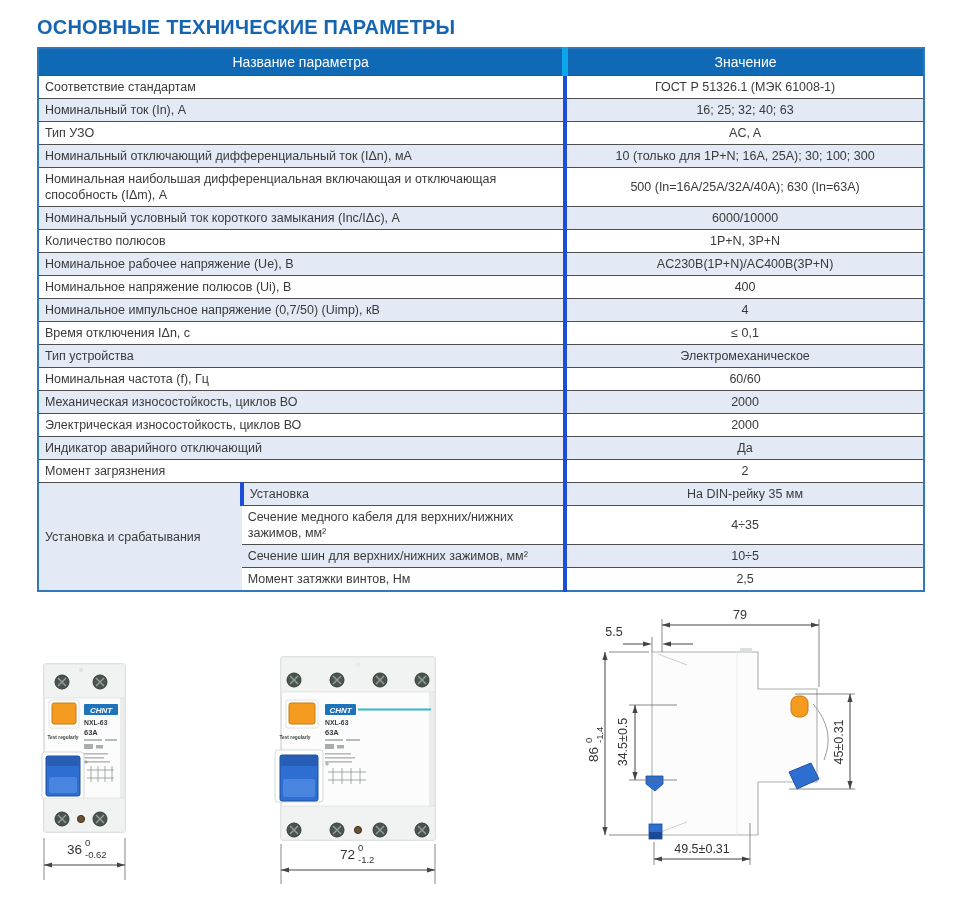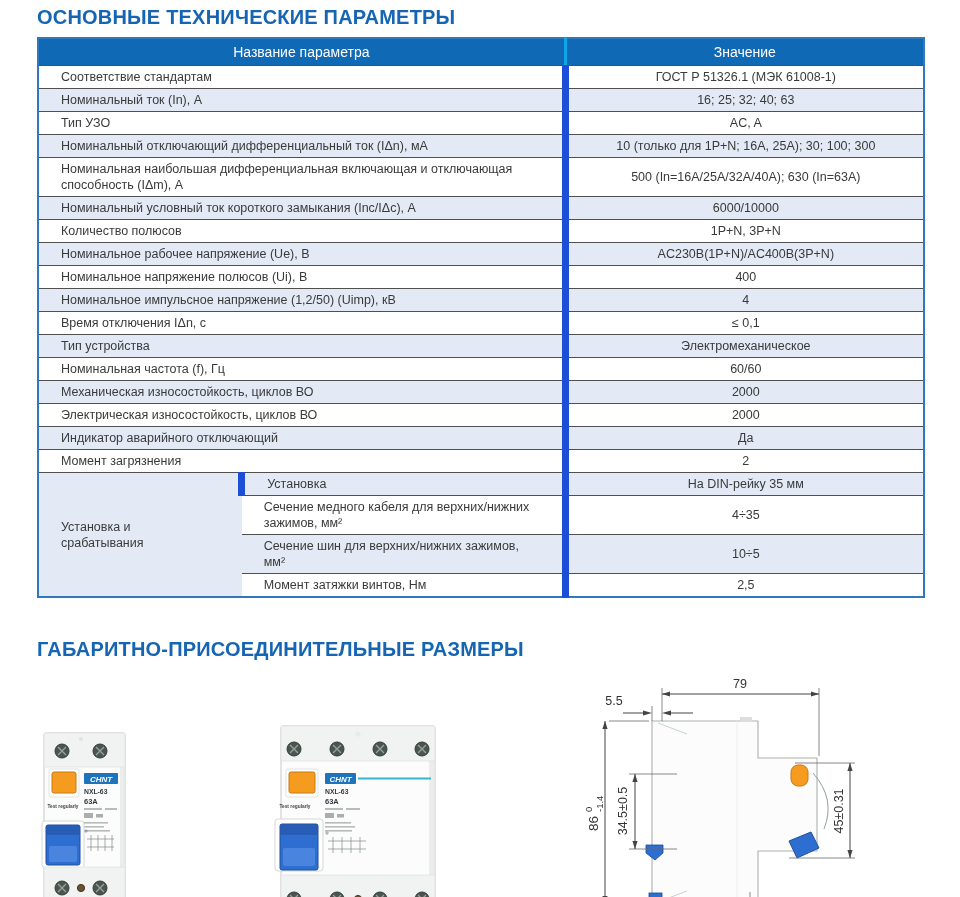--- a/index.html
+++ b/index.html
@@ -1,34 +1,34 @@
 <!DOCTYPE html>
 <html><head>
 <meta charset="utf-8">
 <style>
   * { box-sizing: border-box; }
   body { margin:0; width:960px; height:897px; background:#ffffff; overflow:hidden;
          font-family:"Liberation Sans", sans-serif; }
   .page { padding:2px 35px 0 37px; }
 
   h1.sec-title { font-size:20px; font-weight:bold; color:#1565b3;
-                 margin:4px 0 8px 0; letter-spacing:0.2px; }
+                 margin:14px 0 8px 0; letter-spacing:0.2px; }
   h1.dim-title { margin:40px 0 0 0; }
 
   table.params { width:100%; border-collapse:collapse; table-layout:fixed;
                  border:2px solid #2e78bb; font-size:12.5px; color:#3a3a3a; }
   table.params col.c1 { width:23%; }
   table.params col.c2 { width:36.5%; }
   table.params col.c3 { width:40.5%; }
   table.params thead th { background:#0f69b4; color:#ffffff; font-weight:500;
                           font-size:14px; padding:5px 24px; }
-  table.params thead th + th { border-left:3px solid #0ea5e9; }
-  table.params tbody td { border-top:1px solid #4f4f4f; padding:3px 22px; line-height:1.28;
+  table.params thead th + th { border-left:6px solid #0ea5e9; }
+  table.params tbody td { border-top:1px solid #4f4f4f; padding:3px 6px; line-height:1.28;
                           background:#ffffff; vertical-align:middle; }
-  table.params tbody td + td { border-left:7px solid #1d4ed8; }
+  table.params tbody td + td { border-left:4px solid #1d4ed8; }
   table.params tbody tr:nth-child(even) td { background:#e3eaf5; }
   td.val { text-align:center; }
   td.group { background:#e3eaf5 !important; }
 
   .figures { position:relative; height:296px; }
   .figures svg { display:block; }
 
   
   .dim  { font-size:12.5px; fill:#333333; }
   .dimb { font-size:13.5px; fill:#333333; }
@@ -91,21 +91,21 @@
         </tr>
       <tr>
           <td colspan="2">Номинальное рабочее напряжение (Ue), В</td>
           <td class="val">AC230В(1P+N)/AC400В(3P+N)</td>
         </tr>
       <tr>
           <td colspan="2">Номинальное напряжение полюсов (Ui), В</td>
           <td class="val">400</td>
         </tr>
       <tr>
-          <td colspan="2">Номинальное импульсное напряжение (1,2/50) (Uimp), кВ</td>
+          <td colspan="2">Номинальное импульсное напряжение (0,7/50) (Uimp), кВ</td>
           <td class="val">4</td>
         </tr>
       <tr>
           <td colspan="2">Время отключения IΔn, с</td>
           <td class="val">≤ 0,1</td>
         </tr>
       <tr>
           <td colspan="2">Тип устройства</td>
           <td class="val">Электромеханическое</td>
         </tr>
@@ -142,21 +142,20 @@
           <td>Сечение шин для верхних/нижних зажимов, мм²</td>
           <td class="val">10÷5</td>
         </tr>
       <tr>
           <td>Момент затяжки винтов, Нм</td>
           <td class="val">2,5</td>
         </tr>
     </tbody>
   </table>
 
-  <h1 class="sec-title dim-title">ГАБАРИТНО-ПРИСОЕДИНИТЕЛЬНЫЕ РАЗМЕРЫ</h1>
 
   <div class="figures">
   <svg width="890" height="296" viewBox="0 0 890 296">
     <defs>
       <g id="screw">
             <circle r="7" fill="#4a5550" stroke="#333c37"></circle>
             <path d="M-4,-4 L4,4 M4,-4 L-4,4" stroke="#97a09b" stroke-width="1.4" fill="none"></path>
           </g>
       <g id="screwS">
             <circle r="3.6" fill="#6b5134" stroke="#49341d"></circle>

